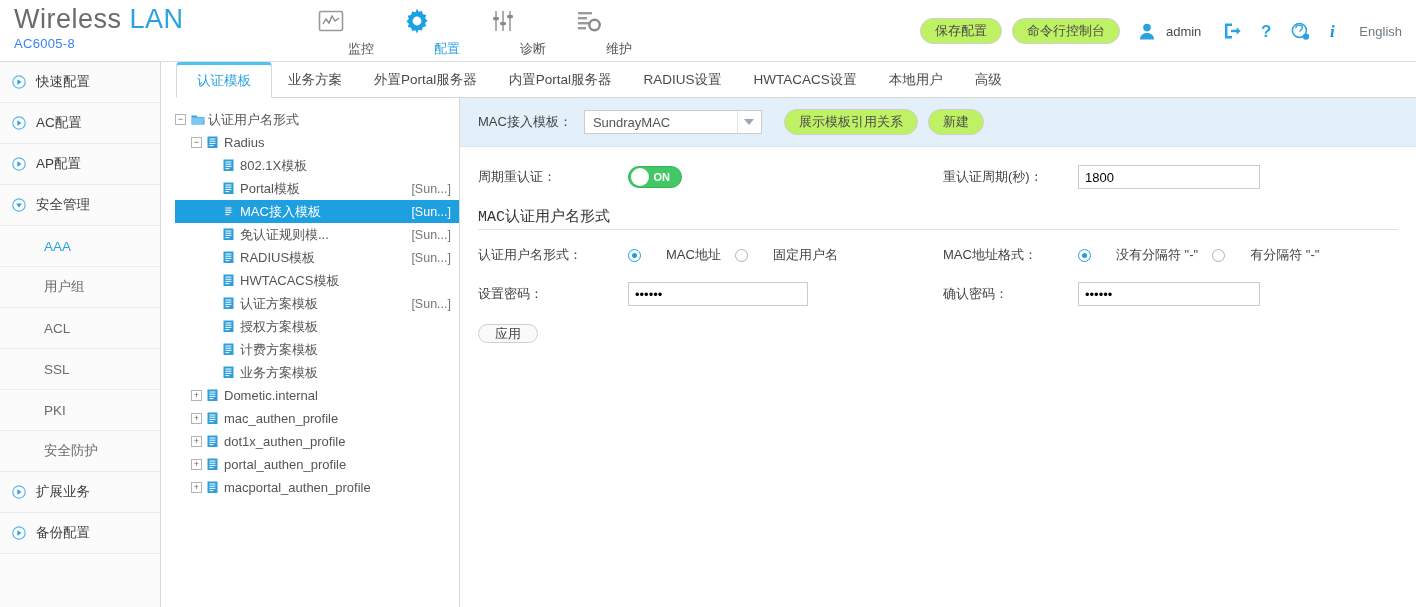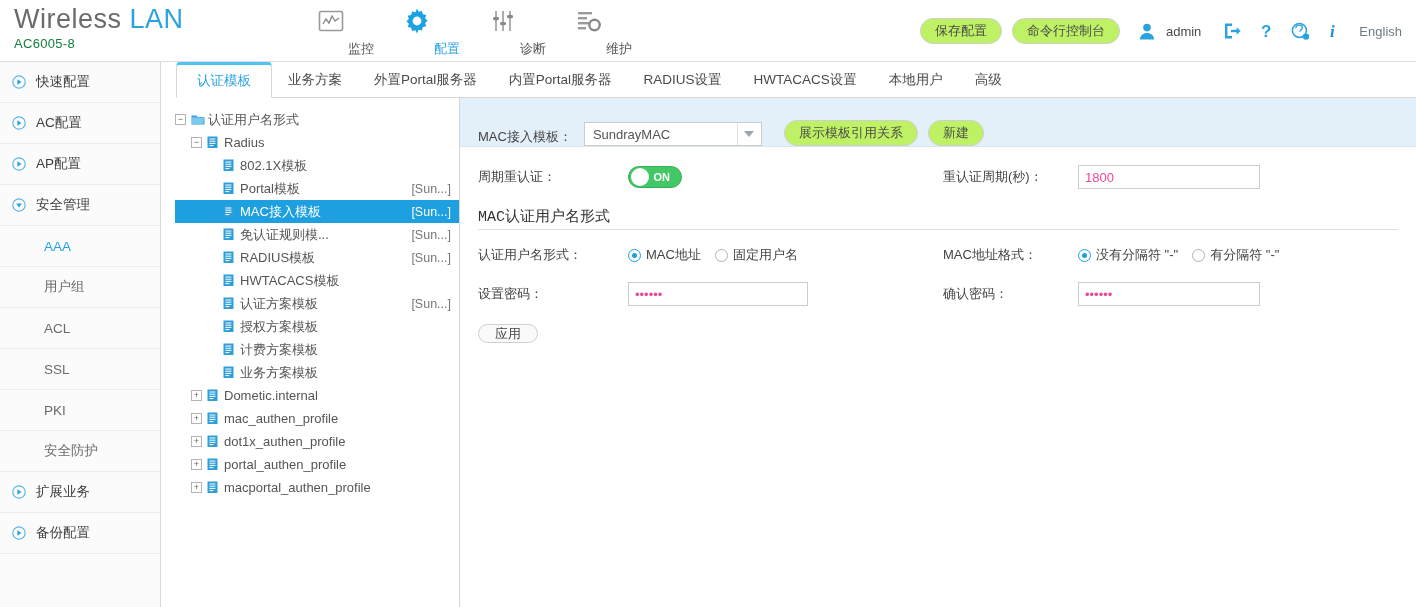--- a/index.html
+++ b/index.html
@@ -18,21 +18,21 @@
     height: 62px;
     background: #ffffff;
     border-bottom: 1px solid #dcdcdc;
   }
   #brand { position: absolute; left: 14px; top: 4px; }
   #brand .bname {
     font-size: 27px; font-weight: 300; color: #6b6b6b; letter-spacing: .5px;
   }
   #brand .bname .lan { color: #29a3e0; }
   #brand .bmodel {
-    font-size: 13px; color: #15803d; margin-top: 1px; letter-spacing: .3px;
+    font-size: 13px; color: #3b82f6; margin-top: 1px; letter-spacing: .3px;
   }
   #topnav {
     position: absolute; left: 288px; top: 3px;
     display: flex; align-items: flex-start;
   }
   .navitem {
     width: 86px; text-align: right; cursor: pointer;
     padding-top: 4px;
   }
   .navitem .glyph { height: 28px; display:flex; align-items:center; justify-content:center; }
@@ -128,21 +128,21 @@
   .tnode .ico { width: 15px; flex:0 0 15px; margin-right: 2px; display:flex; align-items:center; }
   .tnode .tlabel { white-space: nowrap; overflow: hidden; }
   .tnode .tright { margin-left: auto; font-size: 12.5px; color: #777; padding-right: 6px; }
   .tnode.selected { background: #1e9fe0; color: #fff; }
   .tnode.selected .tright { color: #fff; }
 
   #pane { flex: 1; position: relative; }
   #paneHeader {
     background: #e3f0f9;
     height: 49px;
-    display: flex; align-items: flex-end;
+    display: flex; align-items: center;
     padding-left: 18px;
     border-bottom: 1px solid #d9e6ef;
   }
   .flabel { font-size: 13px; color: #444; }
   .fselect {
     width: 178px; height: 24px;
     border: 1px solid #ccc; background: #fff;
     display: flex; align-items: center;
     font-size: 13px; color: #555;
     padding-left: 8px; position: relative; cursor: pointer;
@@ -155,41 +155,41 @@
   .caret { width:0; height:0; border-left:5px solid transparent; border-right:5px solid transparent; border-top:6px solid #9aa7b0; }
 
   #form { padding: 18px 18px 0 18px; }
   .frow { display: flex; align-items: center; margin-bottom: 18px; }
   .fcell { display: flex; align-items: center; }
   .fcell.left { width: 465px; flex: 0 0 465px; }
   .fcell .lab { width: 150px; flex: 0 0 150px; font-size: 13px; color: #444; }
   .fcell .lab.w2 { width: 135px; flex: 0 0 135px; }
   .txtinput {
     height: 24px; border: 1px solid #ccc; background:#fff;
-    font-size: 13px; color: #ec4899; padding: 0 6px;
+    font-size: 13px; color: #000000; padding: 0 6px;
     font-family: "Liberation Sans", sans-serif;
   }
   .toggle {
     width: 54px; height: 22px; border-radius: 11px;
     background: #44c767; border:1px solid #35b357;
     position: relative; cursor: pointer;
     display:flex; align-items:center; justify-content:flex-end;
   }
   .toggle .knob {
     position:absolute; left:2px; top:1px; width:18px; height:18px;
     border-radius:50%; background:#fff;
   }
   .toggle .ontext { font-size:11px; color:#fff; font-weight:bold; margin-right:11px;text-align:center; }
 
   .sectiontitle {
     font-size: 15px; color: #333; margin: 0 0 3px 0;
   }
   .sectionrule { border-bottom: 1px solid #e0e0e0; margin: 0 0 16px 0; }
 
-  .radio { display: flex; align-items: center; margin-right: 14px; cursor: pointer; }
+  .radio { display: flex; align-items: center; margin-right: 14px; cursor: pointer; gap: 20px; }
   .radio .dot {
     width: 13px; height: 13px; border-radius: 50%;
     border: 1px solid #b0b0b0; background: #fff;
     margin-right: 5px; position: relative; flex: 0 0 13px;
   }
   .radio.on .dot { border-color: #1e9fe0; }
   .radio.on .dot::after {
     content:''; position:absolute; left:3px; top:3px;
     width:5px; height:5px; border-radius:50%; background:#1e9fe0;
   }

